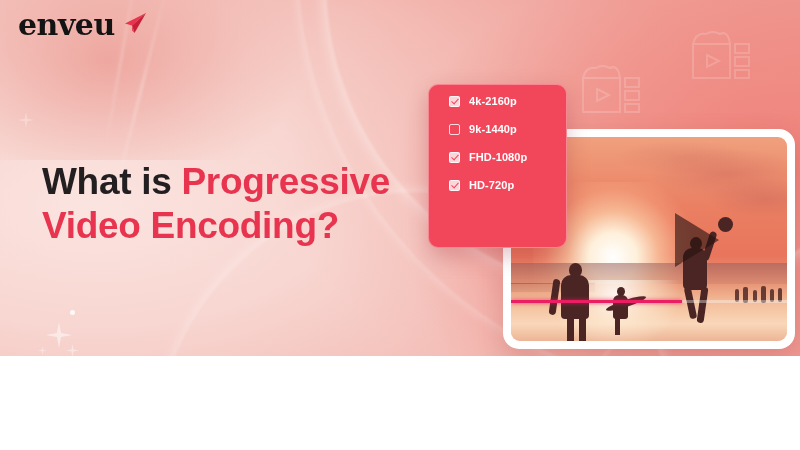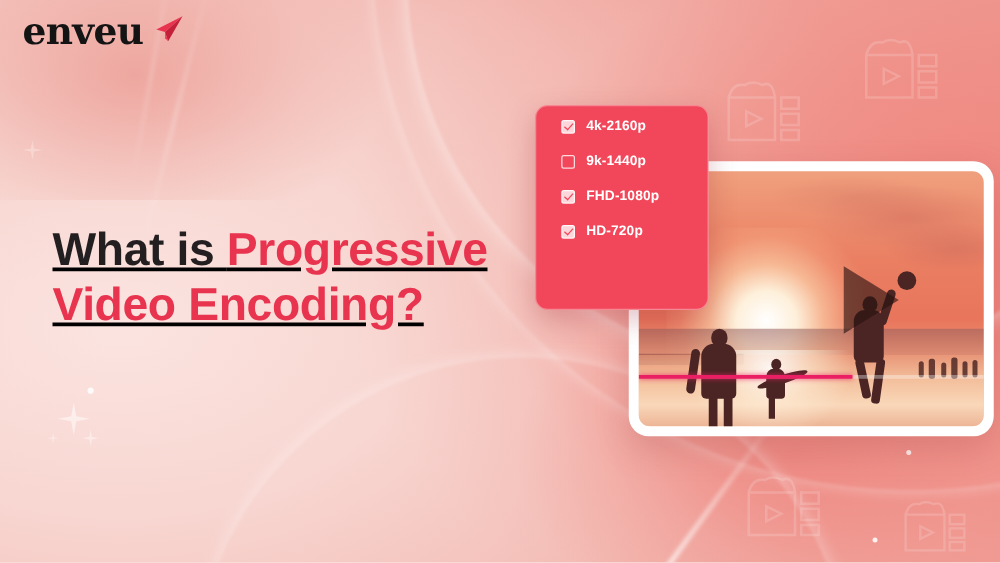--- a/index.html
+++ b/index.html
@@ -3,21 +3,21 @@
 <meta charset="utf-8">
 <style>
   html, body {
     margin: 0;
     padding: 0;
     background: #ffffff;
   }
   #stage {
     position: relative;
     width: 800px;
-    height: 450px;
+    height: 356px;
     overflow: hidden;
     font-family: "Liberation Sans", sans-serif;
     background: #f0b2ab;
   }
 
   
   .bg-base {
     position: absolute;
     inset: 0;
     background:
@@ -131,27 +131,26 @@
     font-weight: 700;
     color: #141414;
     letter-spacing: -0.5px;
     line-height: 1;
   }
   .logo-mark { display: block; }
 
   
   .headline {
     position: absolute;
-    left: 42px; top: 178px;
+    left: 42px; top: 160px;
     width: 380px;
     font-size: 37px;
     font-weight: 700;
     line-height: 1.18;
     letter-spacing: -0.3px;
-    text-decoration: underline;
   }
   .headline .dark { color: #231f20; }
   .headline .accent { color: #e8344e; }
 
   
   .video-card {
     position: absolute;
     left: 503px; top: 129px;
     width: 292px; height: 220px;
     background: #ffffff;

